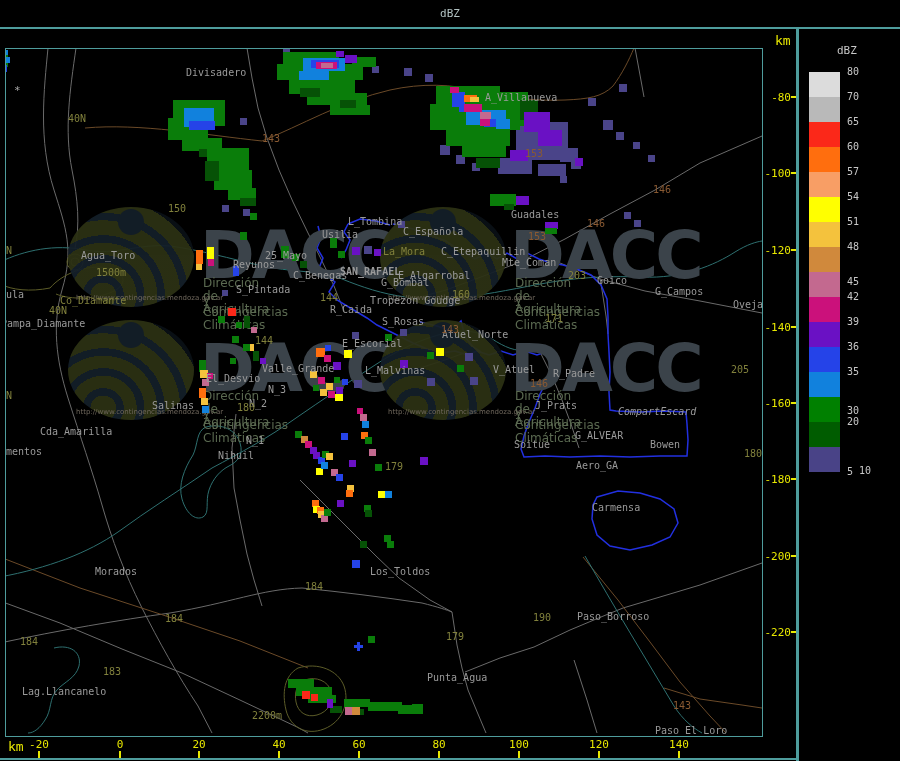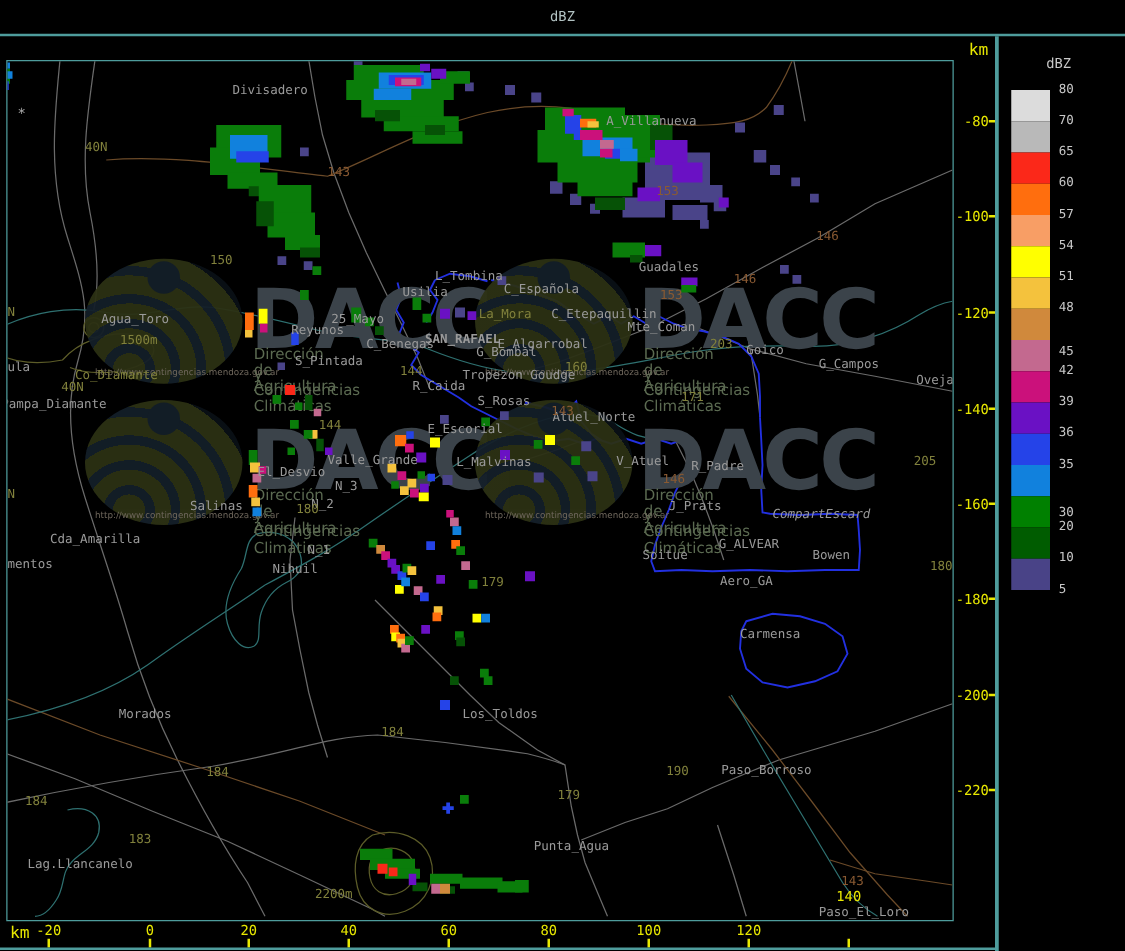--- a/index.html
+++ b/index.html
@@ -458,21 +458,21 @@
       <div class="ax-b" style="left: 279px; top: 738px;">40</div>
       <div class="tick-b" style="left: 278px; top: 751px;"></div>
       <div class="ax-b" style="left: 359px; top: 738px;">60</div>
       <div class="tick-b" style="left: 358px; top: 751px;"></div>
       <div class="ax-b" style="left: 439px; top: 738px;">80</div>
       <div class="tick-b" style="left: 438px; top: 751px;"></div>
       <div class="ax-b" style="left: 519px; top: 738px; text-align: right;">100</div>
       <div class="tick-b" style="left: 518px; top: 751px;"></div>
       <div class="ax-b" style="left: 599px; top: 738px;">120</div>
       <div class="tick-b" style="left: 598px; top: 751px;"></div>
-      <div class="ax-b" style="left: 679px; top: 711px;">140</div>
+      <div class="ax-b" style="left: 679px; top: 738px;">140</div>
       <div class="tick-b" style="left: 678px; top: 751px;"></div>
     </div>
   <div id="km-bottom" class="abs">km</div>
 
   <div class="abs teal-line" style="left:796px;top:29px;width:3px;height:732px;"></div>
   <div class="abs teal-line" style="left:0;top:758px;width:797px;height:2px;"></div>
 
   <div id="legend-title" class="abs">dBZ</div>
   <div id="legend" class="abs">
       <div class="lg-box" style="top: 72px; background: rgb(220, 220, 220);"></div>
@@ -499,17 +499,17 @@
       <div class="lg-lbl" style="top: 191px;">54</div>
       <div class="lg-lbl" style="top: 216px;">51</div>
       <div class="lg-lbl" style="top: 241px;">48</div>
       <div class="lg-lbl" style="top: 276px;">45</div>
       <div class="lg-lbl" style="top: 291px;">42</div>
       <div class="lg-lbl" style="top: 316px;">39</div>
       <div class="lg-lbl" style="top: 341px;">36</div>
       <div class="lg-lbl" style="top: 366px;">35</div>
       <div class="lg-lbl" style="top: 391px; margin-top: 14px;">30</div>
       <div class="lg-lbl" style="top: 416px;">20</div>
-      <div class="lg-lbl" style="top: 441px;">10</div>
+      <div class="lg-lbl" style="top: 465px; margin-left: 12px;">10</div>
       <div class="lg-lbl" style="top: 466px;">5</div>
     </div>
 
 </div>
 
 </body></html>

